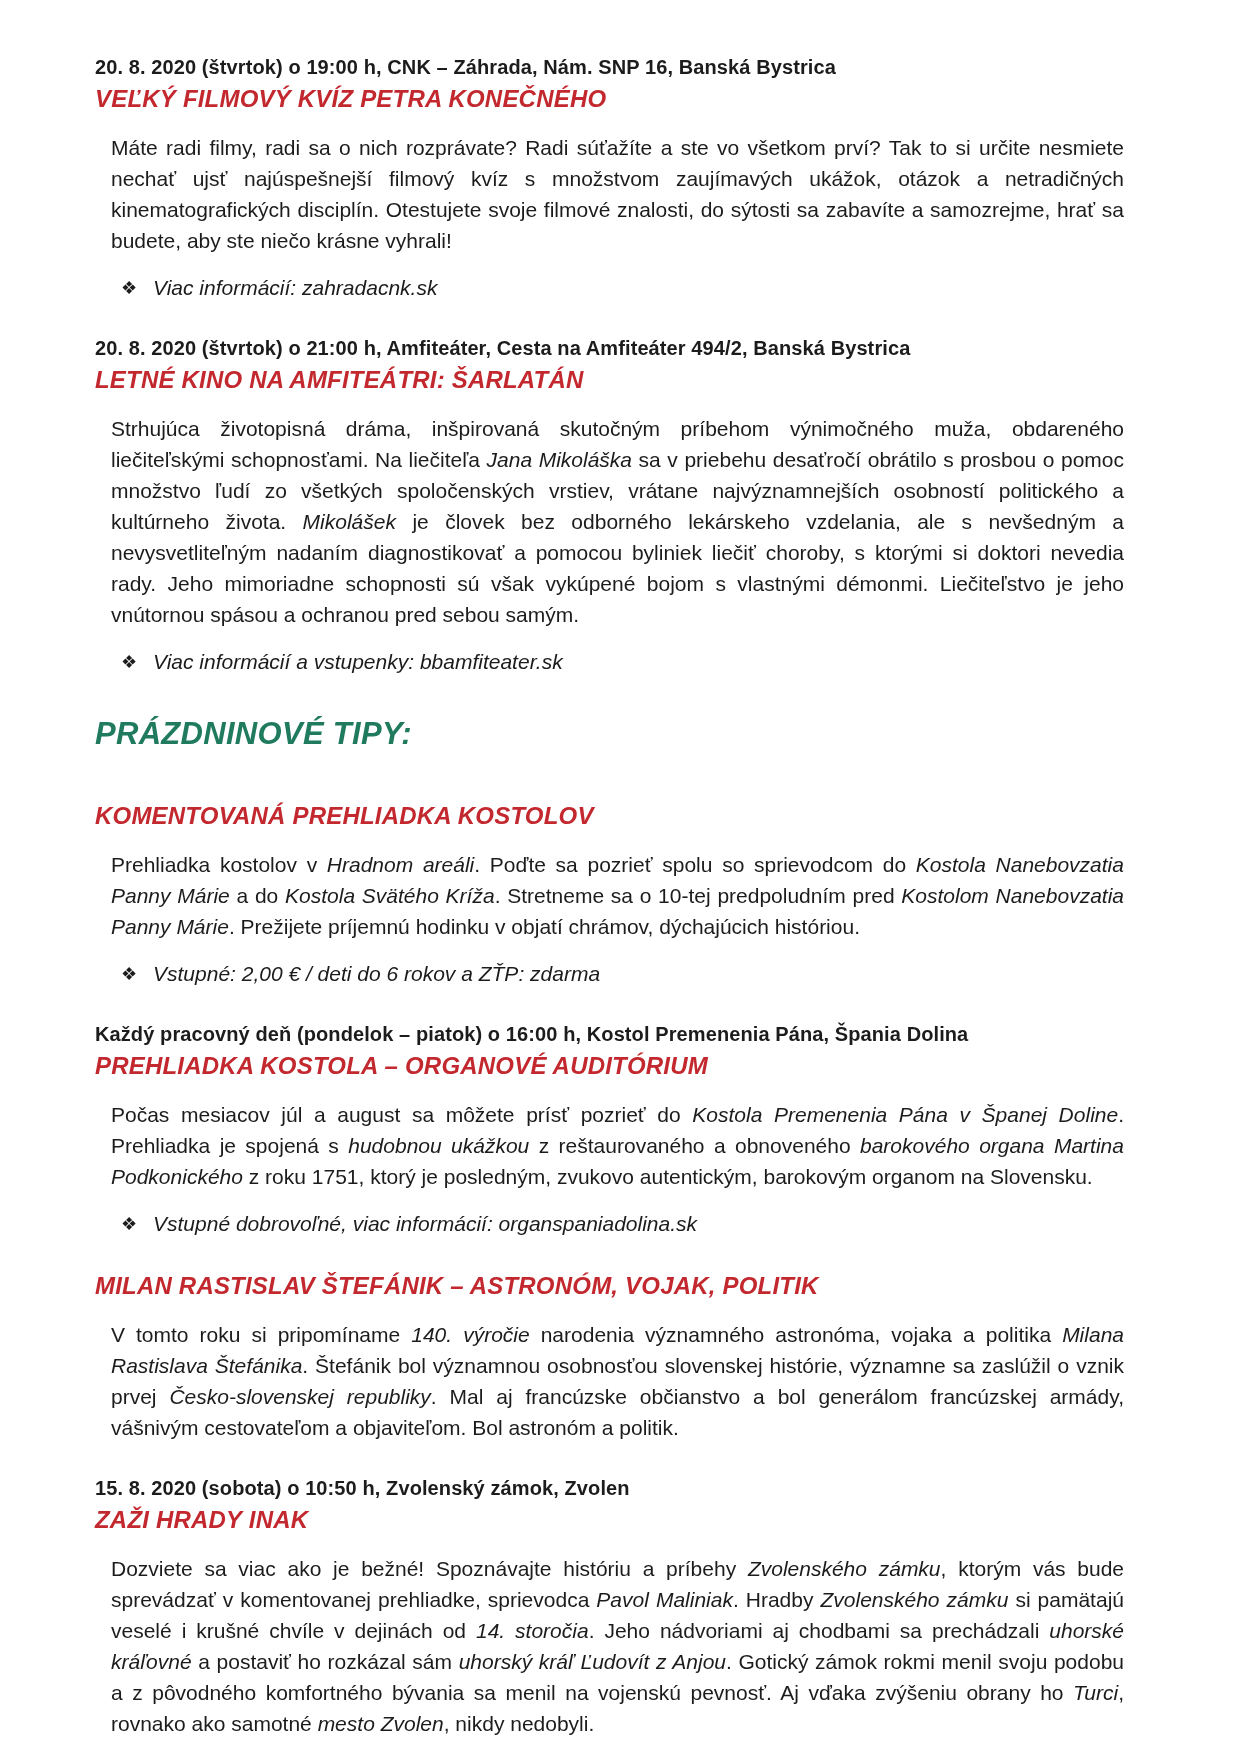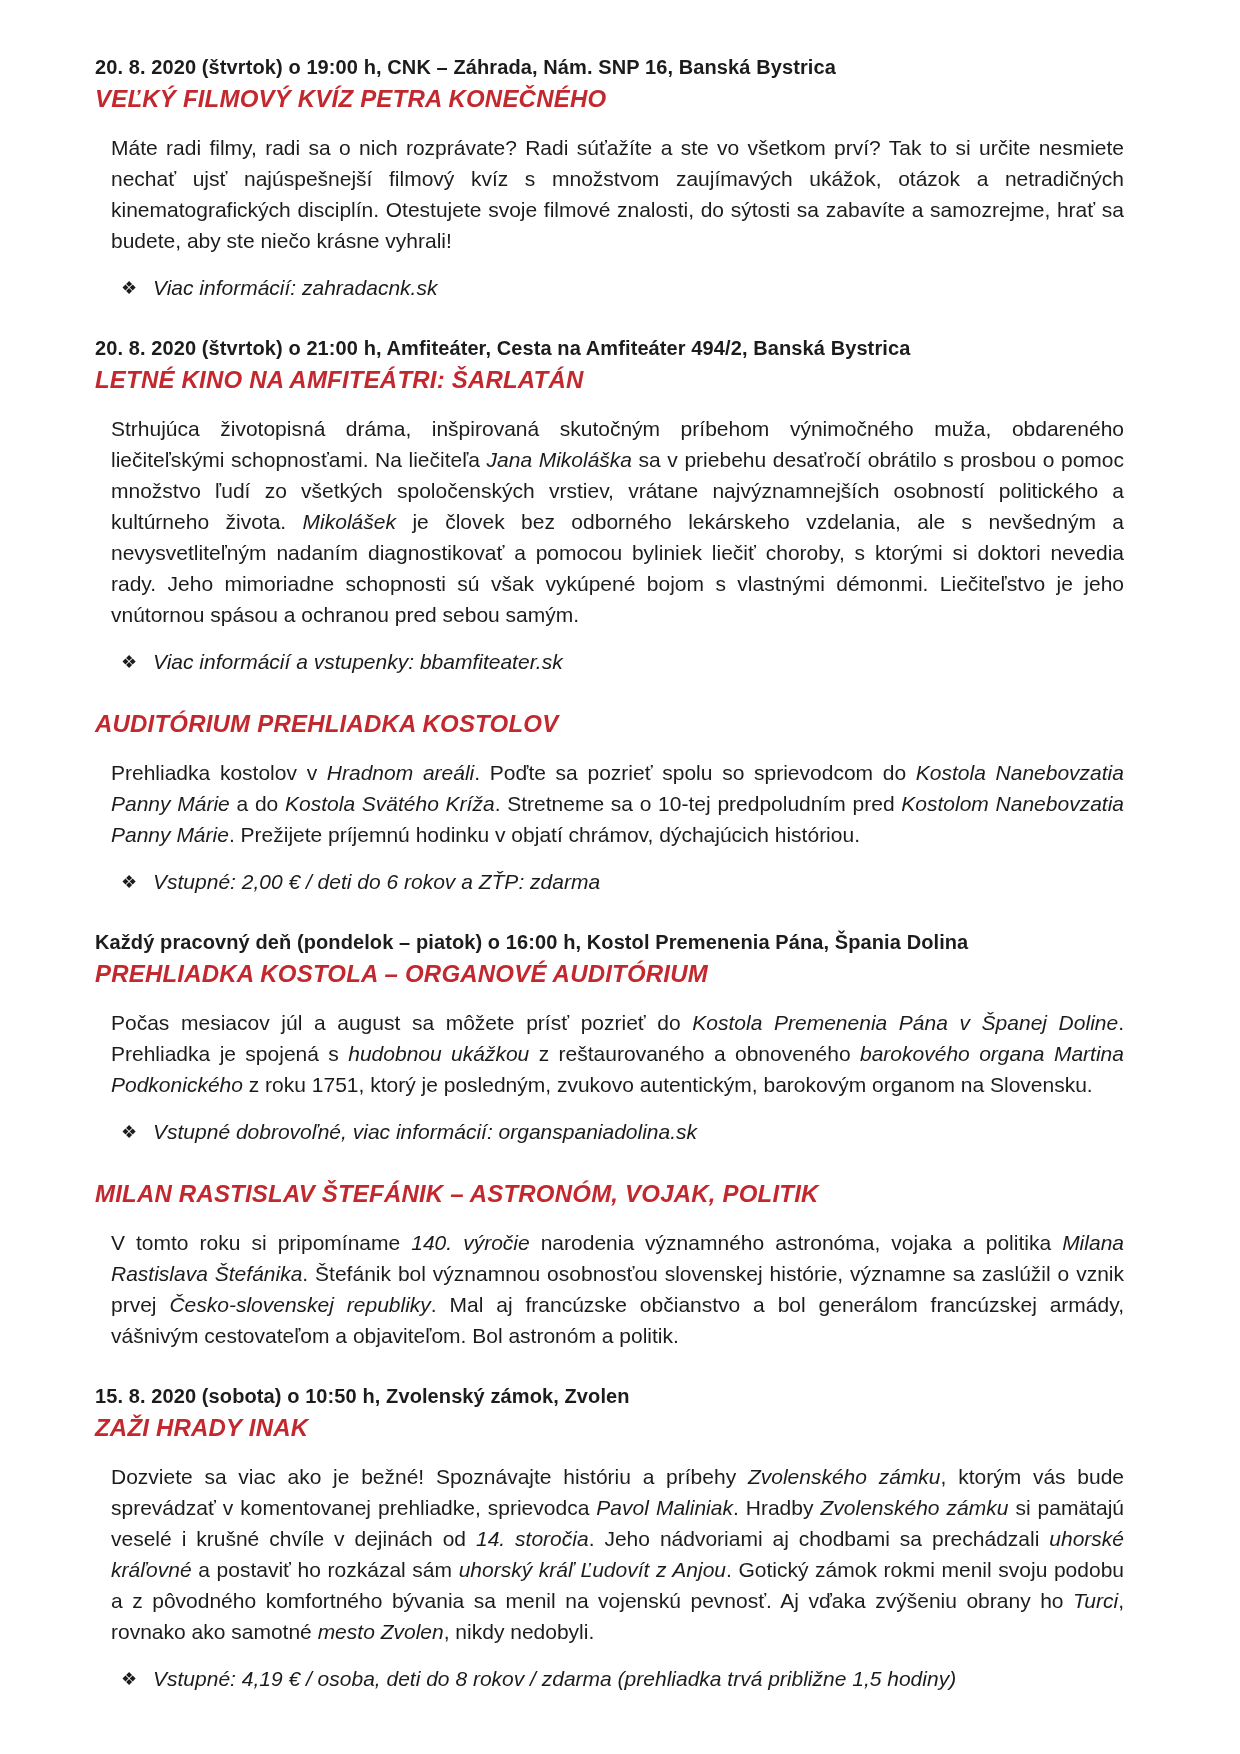--- a/index.html
+++ b/index.html
@@ -91,23 +91,24 @@
   <section class="event">
     <p class="ev-header">20. 8. 2020 (štvrtok) o 21:00 h, Amfiteáter, Cesta na Amfiteáter 494/2, Banská Bystrica</p>
     <p class="ev-title">LETNÉ KINO NA AMFITEÁTRI: ŠARLATÁN</p>
     <p class="ev-body"><span class="">Strhujúca životopisná dráma, inšpirovaná skutočným príbehom výnimočného muža, obdareného liečiteľskými schopnosťami. Na liečiteľa </span><span class="it">Jana Mikoláška</span><span class=""> sa v priebehu desaťročí obrátilo s prosbou o pomoc množstvo ľudí zo všetkých spoločenských vrstiev, vrátane najvýznamnejších osobností politického a kultúrneho života. </span><span class="it">Mikolášek</span><span class=""> je človek bez odborného lekárskeho vzdelania, ale s nevšedným a nevysvetliteľným nadaním diagnostikovať a pomocou byliniek liečiť choroby, s ktorými si doktori nevedia rady. Jeho mimoriadne schopnosti sú však vykúpené bojom s vlastnými démonmi. Liečiteľstvo je jeho vnútornou spásou a ochranou pred sebou samým.</span></p>
     <p class="ev-bullet">
       <span class="bullet-glyph">❖</span>
       <span class="bullet-text">Viac informácií a vstupenky: bbamfiteater.sk</span>
     </p>
   </section>
 
+  <h2 class="holiday-heading">PRÁZDNINOVÉ TIPY:</h2>
 
   <section class="event">
-    <p class="ev-title">AUDITÓRIUM PREHLIADKA KOSTOLOV</p>
+    <p class="ev-title">KOMENTOVANÁ PREHLIADKA KOSTOLOV</p>
     <p class="ev-body"><span class="">Prehliadka kostolov v </span><span class="it">Hradnom areáli</span><span class="">. Poďte sa pozrieť spolu so sprievodcom do </span><span class="it">Kostola Nanebovzatia Panny Márie</span><span class=""> a do </span><span class="it">Kostola Svätého Kríža</span><span class="">. Stretneme sa o 10-tej predpoludním pred </span><span class="it">Kostolom Nanebovzatia Panny Márie</span><span class="">. Prežijete príjemnú hodinku v objatí chrámov, dýchajúcich históriou.</span></p>
     <p class="ev-bullet">
       <span class="bullet-glyph">❖</span>
       <span class="bullet-text">Vstupné: 2,00 € / deti do 6 rokov a ZŤP: zdarma</span>
     </p>
   </section>
 
   <section class="event">
     <p class="ev-header">Každý pracovný deň (pondelok – piatok) o 16:00 h, Kostol Premenenia Pána, Špania Dolina</p>
     <p class="ev-title">PREHLIADKA KOSTOLA – ORGANOVÉ AUDITÓRIUM</p>

